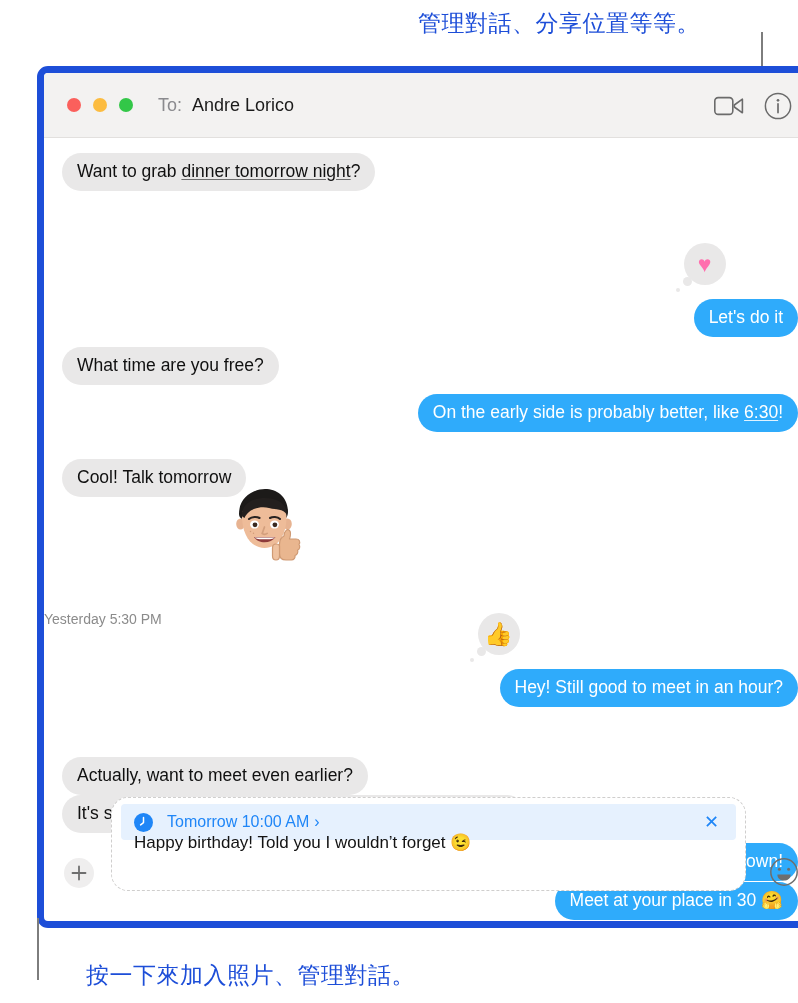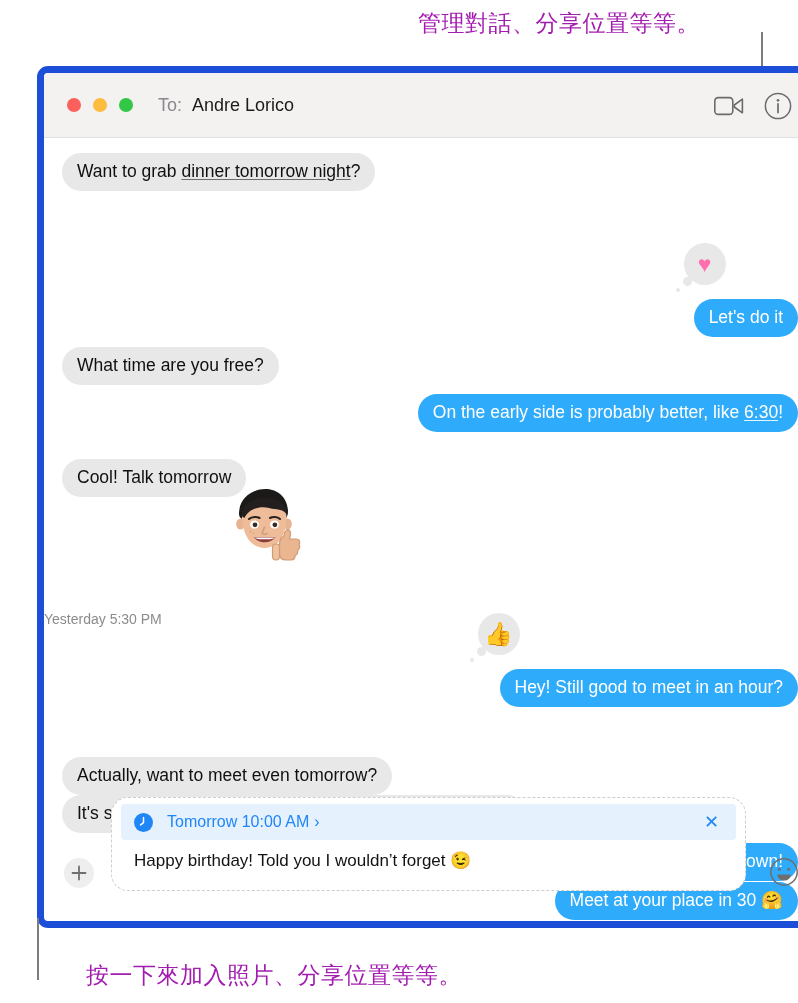--- a/index.html
+++ b/index.html
@@ -13,21 +13,21 @@
     position: relative;
     font-family: "Liberation Sans", sans-serif;
     -webkit-font-smoothing: antialiased;
     overflow: hidden;
   }
 
   
   .callout-text {
     position: absolute;
     font-size: 23px;
-    color: #a21caf;
+    color: #1d4ed8;
     letter-spacing: 0.5px;
     white-space: nowrap;
     font-family: Liberation Serif, serif;
   }
   #callout-top-text { left: 418px; top: 8px; }
   #callout-bottom-text { left: 86px; top: 960px; }
 
   .leader-line {
     position: absolute;
     background: #7d7d7d;
@@ -293,21 +293,21 @@
   #schedule-close {
     margin-left: auto;
     margin-right: 17px;
     font-size: 18px;
     color: #1f86f7;
     line-height: 1;
   }
   #compose-text {
     position: absolute;
     left: 22px;
-    top: 52px;
+    top: 34px;
     font-size: 17px;
     color: #131313;
     white-space: nowrap;
   }
 </style>
 </head>
 <body>
 
 <div class="callout-text" id="callout-top-text">管理對話、分享位置等等。</div>
 <div class="leader-line" id="leader-top"></div>
@@ -408,21 +408,21 @@
       <div class="bubble out">Hey! Still good to meet in an hour?</div>
       <div class="tapback" style="left:-22px; top:-56px;">
         <span>👍</span>
         <span class="dot1"></span>
         <span class="dot2"></span>
       </div>
     </div>
 
 
     <div class="row" style="left:18px; top:619px;">
-      <div class="bubble in">Actually, want to meet even tomorrow?</div>
+      <div class="bubble in">Actually, want to meet even earlier?</div>
     </div>
 
     <div class="row" style="left:18px; top:657px;">
       <div class="bubble in">It's so nice out, I'd love to go for a walk before dinner 🙂</div>
     </div>
 
     <div class="row" style="right:18px; top:705px;">
       <div class="bubble out">I'm down!</div>
     </div>
 
@@ -461,13 +461,13 @@
         <circle cx="15" cy="15" r="13.2" stroke="#6e6e6e" stroke-width="1.5"></circle>
         <circle cx="10.4" cy="12.2" r="1.5" fill="#6e6e6e"></circle>
         <circle cx="19.6" cy="12.2" r="1.5" fill="#6e6e6e"></circle>
         <path d="M8.4 17.4 H21.6 C21.6 21.4, 18.6 23.6, 15 23.6 C11.4 23.6, 8.4 21.4, 8.4 17.4 Z" fill="#6e6e6e"></path>
       </svg>
     </div>
   </div>
 </div>
 
 <div class="leader-line" id="leader-bottom"></div>
-<div class="callout-text" id="callout-bottom-text">按一下來加入照片、分享位置等等。</div>
+<div class="callout-text" id="callout-bottom-text">按一下來加入照片、管理對話。</div>
 
 </body></html>

